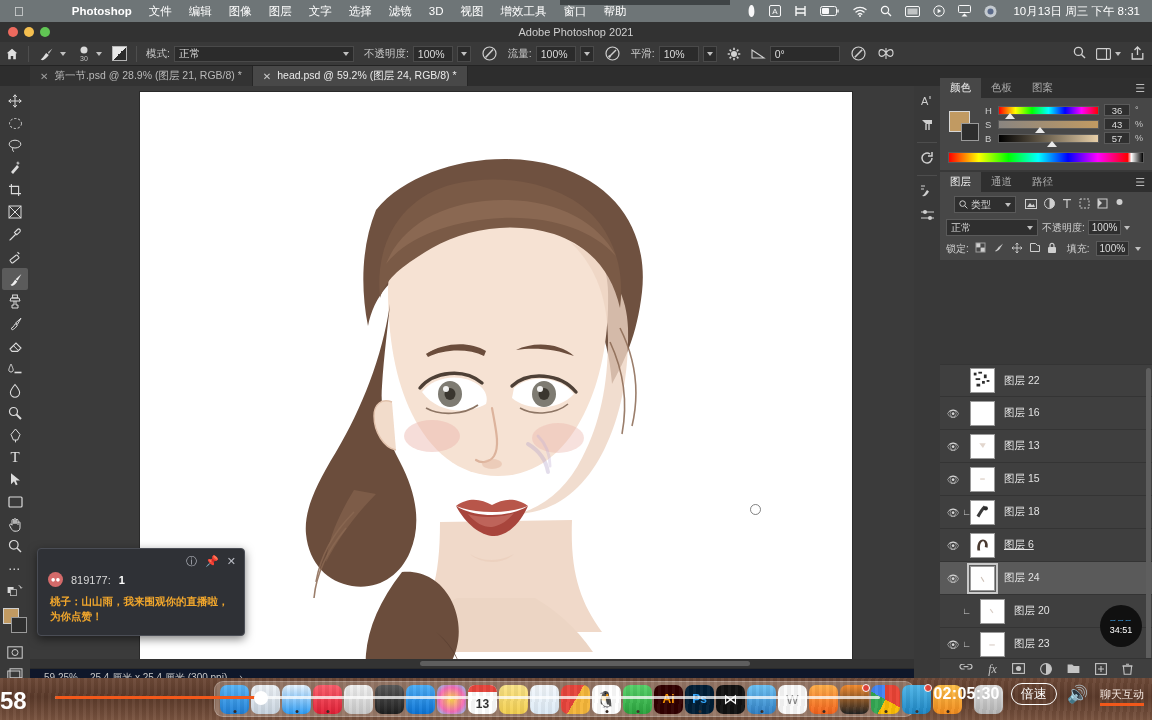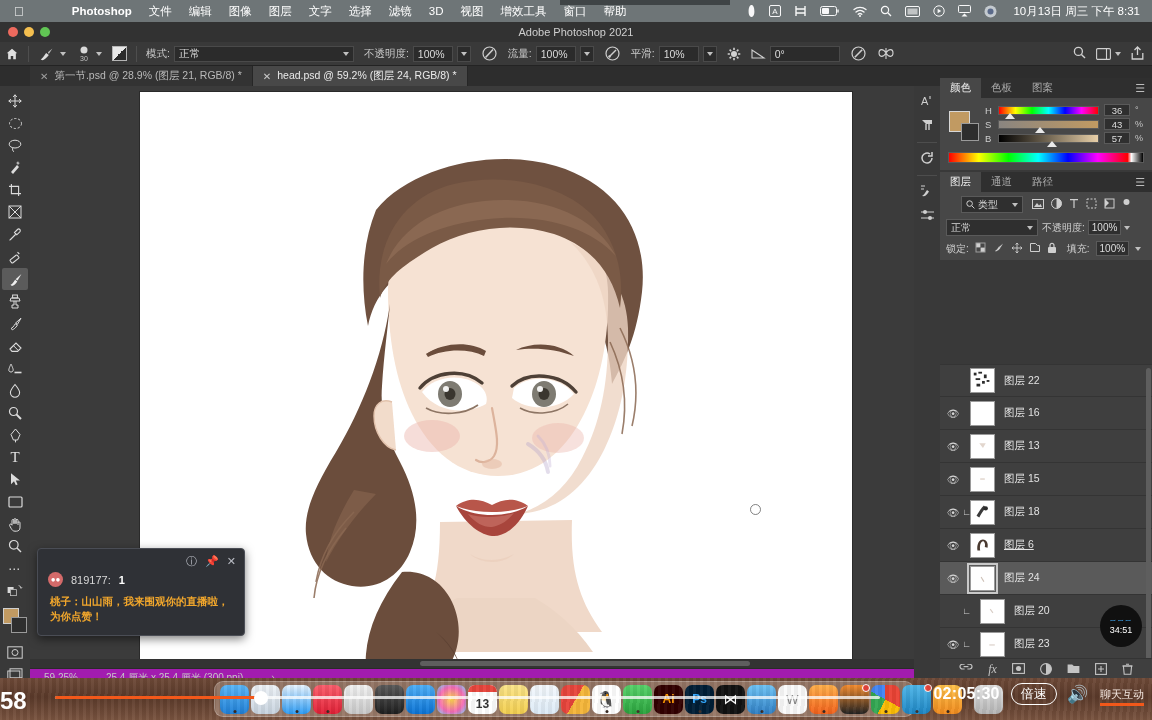--- a/index.html
+++ b/index.html
@@ -91,21 +91,21 @@
   .canvaswrap {
     position:absolute; top:86px; left:30px; right:212px; bottom:34px;
     background:#3b3b3b; overflow:hidden;
   }
   .artboard {
     position:absolute; left:110px; top:6px; width:712px; height:572px;
     background:#ffffff; box-shadow:0 0 0 1px #2a2a2a;
   }
   .statusbar {
     position:absolute; left:0; right:0; bottom:0; height:18px;
-    background:#a21caf; display:flex; align-items:center; gap:28px;
+    background:#0f172a; display:flex; align-items:center; gap:12px;
     padding-left:14px; font-size:10px; color:#c6c6c6; border-top:1px solid #2a2a2a;
   }
   .hscroll { position:absolute; left:0; right:0; bottom:18px; height:9px; background:#333; }
   .hscroll i { position:absolute; left:390px; width:330px; top:2px; height:5px; background:#5e5e5e; border-radius:3px; display:block;}
 
   
   .face { position:absolute; left:0; top:0; width:100%; height:100%; }
   .cursor-ring { position:absolute; left:610px; top:412px; width:11px;height:11px;border-radius:50%;
                  border:1px solid rgba(90,90,90,.75); }
 
@@ -152,21 +152,21 @@
   .strack.b { background:linear-gradient(90deg,#000000,#e7cfa8); }
   .thumb { position:absolute; top:6px; width:0;height:0;
            border-left:5px solid transparent;border-right:5px solid transparent;border-bottom:6px solid #e9e9e9;}
   .sval { width:26px; height:12px; background:#2f2f2f; border:1px solid #5a5a5a; font-size:9.5px; color:#ddd;
           display:flex;align-items:center;justify-content:center;}
   .sunit { width:9px; font-size:9px; color:#c5c5c5; }
   .spectrum { height:11px; margin-top:6px; border:1px solid #5a5a5a;
       background:linear-gradient(90deg,#ff0000,#ffff00,#00ff00,#00ffff,#0000ff,#ff00ff,#ff0000 92%,#ffffff 94%,#000000 100%); }
 
   .layerhead { background:#474747; }
-  .lrow1 { display:flex; align-items:center; gap:5px; padding:4px 21px; }
+  .lrow1 { display:flex; align-items:center; gap:5px; padding:4px 14px; }
   .typesel { flex:0 0 auto; width:62px; height:17px; background:#2f2f2f;border:1px solid #5a5a5a;
              display:flex;align-items:center;gap:3px;padding:0 4px;font-size:10px;color:#d2d2d2;}
   .lfilter { display:flex; align-items:center; gap:7px; margin-left:4px; color:#cfcfcf; font-size:11px;}
   .lrow2 { display:flex; align-items:center; gap:4px; padding:2px 6px; }
   .blendsel { width:92px; height:17px; background:#2f2f2f;border:1px solid #5a5a5a;
               display:flex;align-items:center;justify-content:space-between;padding:0 4px;font-size:10px;color:#d9d9d9;}
   .opacityfield { display:flex;align-items:center;gap:3px;font-size:10px;color:#cfcfcf;}
   .opval{ background:#2f2f2f;border:1px solid #5a5a5a;padding:0 3px;height:15px;display:flex;align-items:center;color:#ddd;font-size:10px;}
   .lrow3 { display:flex; align-items:center; gap:6px; padding:3px 6px 4px 6px; font-size:10px; color:#cfcfcf;}
 

